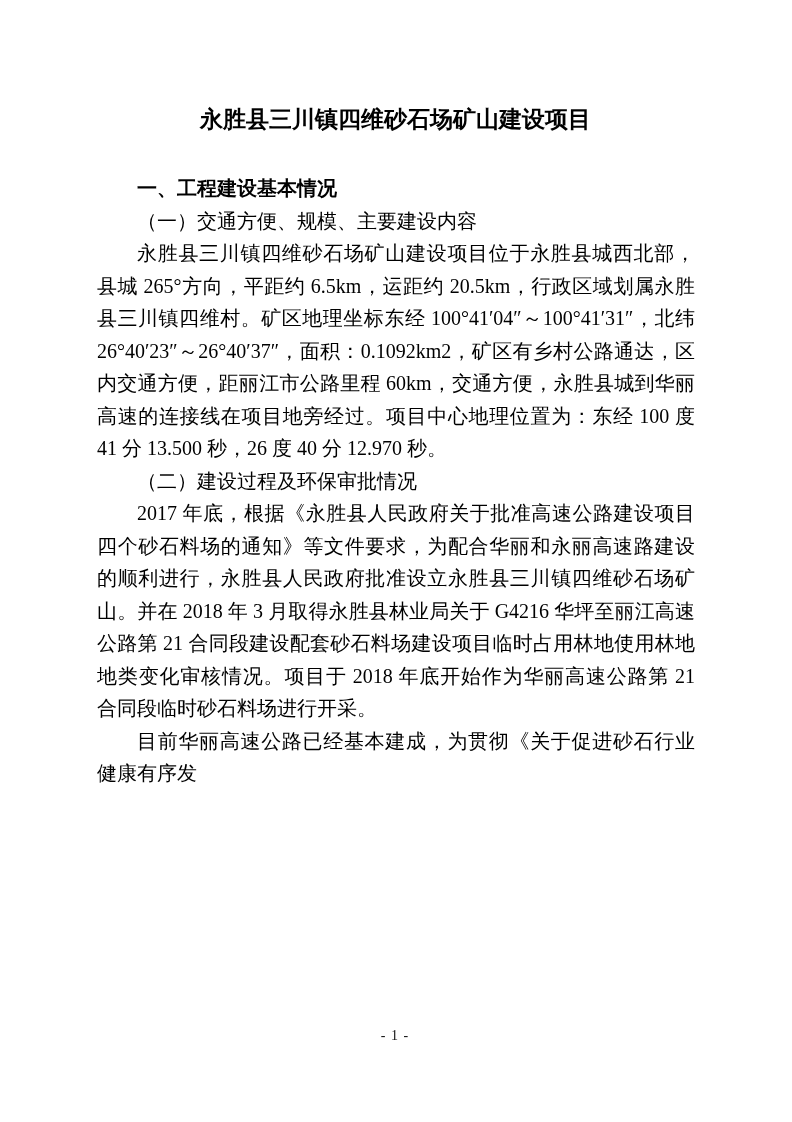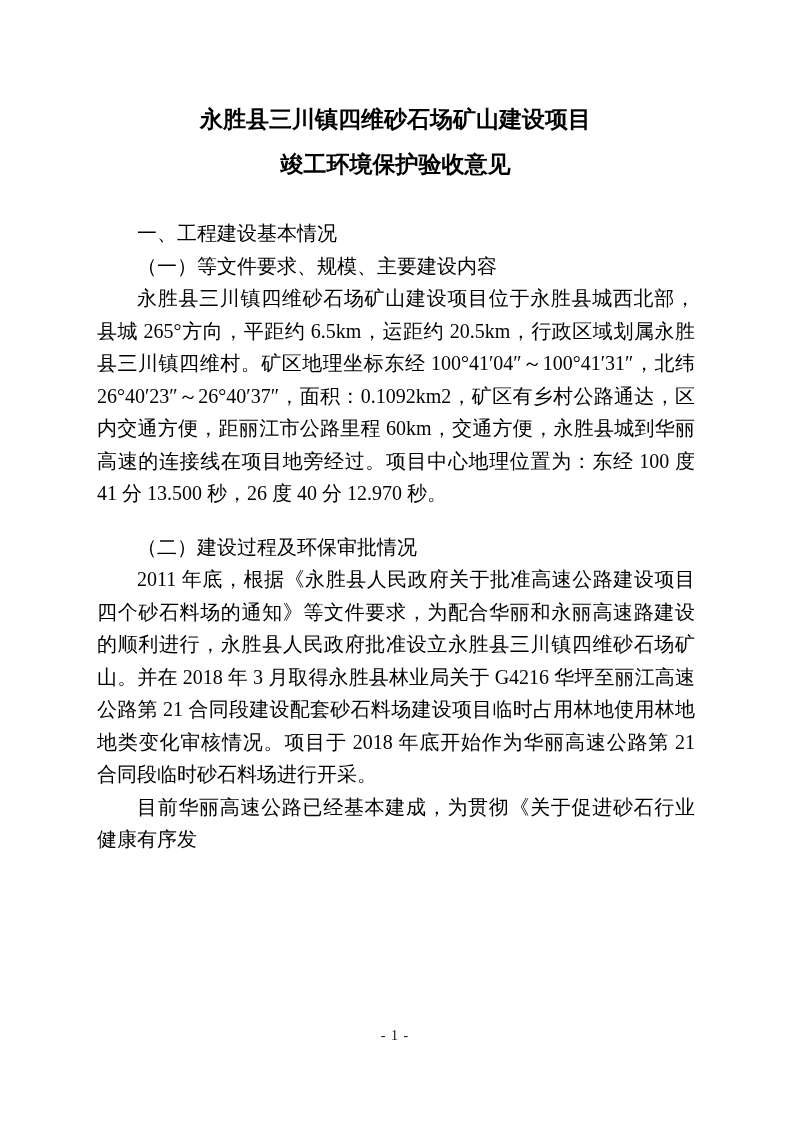--- a/index.html
+++ b/index.html
@@ -29,52 +29,50 @@
     line-height: 32.5px;
     text-align: justify;
     text-justify: inter-ideograph;
   }
   .para {
     margin: 0;
     padding: 0;
     text-indent: 2em;
   }
   .heading {
-    font-weight: normal;
+    font-weight: bold;
     font-family: "Liberation Sans", "DejaVu Sans", sans-serif;
   }
   .gap-before {
-    margin-top: 21px;
     font-family: Liberation Serif, serif;
   }
   .footer {
     position: absolute;
     left: 0;
     right: 0;
     top: 1028px;
     text-align: center;
     font-size: 14px;
     letter-spacing: 1px;
     color: #111111;
   }
 </style>
 </head>
 <body>
 
 <div class="page">
 
   <div class="title-block">
     <div class="title-line">永胜县三川镇四维砂石场矿山建设项目</div>
-    <div class="title-line">竣工环境保护验收意见</div>
   </div>
 
   <div class="body-block">
     <p class="para heading">一、工程建设基本情况</p>
-    <p class="para">（一）等文件要求、规模、主要建设内容</p>
+    <p class="para">（一）交通方便、规模、主要建设内容</p>
     <p class="para">永胜县三川镇四维砂石场矿山建设项目位于永胜县城西北部，县城 265°方向，平距约 6.5km，运距约 20.5km，行政区域划属永胜县三川镇四维村。矿区地理坐标东经 100°41′04″～100°41′31″，北纬 26°40′23″～26°40′37″，面积：0.1092km2，矿区有乡村公路通达，区内交通方便，距丽江市公路里程 60km，交通方便，永胜县城到华丽高速的连接线在项目地旁经过。项目中心地理位置为：东经 100 度 41 分 13.500 秒，26 度 40 分 12.970 秒。</p>
     <p class="para gap-before">（二）建设过程及环保审批情况</p>
-    <p class="para">2011 年底，根据《永胜县人民政府关于批准高速公路建设项目四个砂石料场的通知》等文件要求，为配合华丽和永丽高速路建设的顺利进行，永胜县人民政府批准设立永胜县三川镇四维砂石场矿山。并在 2018 年 3 月取得永胜县林业局关于 G4216 华坪至丽江高速公路第 21 合同段建设配套砂石料场建设项目临时占用林地使用林地地类变化审核情况。项目于 2018 年底开始作为华丽高速公路第 21 合同段临时砂石料场进行开采。</p>
+    <p class="para">2017 年底，根据《永胜县人民政府关于批准高速公路建设项目四个砂石料场的通知》等文件要求，为配合华丽和永丽高速路建设的顺利进行，永胜县人民政府批准设立永胜县三川镇四维砂石场矿山。并在 2018 年 3 月取得永胜县林业局关于 G4216 华坪至丽江高速公路第 21 合同段建设配套砂石料场建设项目临时占用林地使用林地地类变化审核情况。项目于 2018 年底开始作为华丽高速公路第 21 合同段临时砂石料场进行开采。</p>
     <p class="para">目前华丽高速公路已经基本建成，为贯彻《关于促进砂石行业健康有序发</p>
   </div>
 
   <div class="footer">- 1 -</div>
 
 </div>
 
 </body></html>

